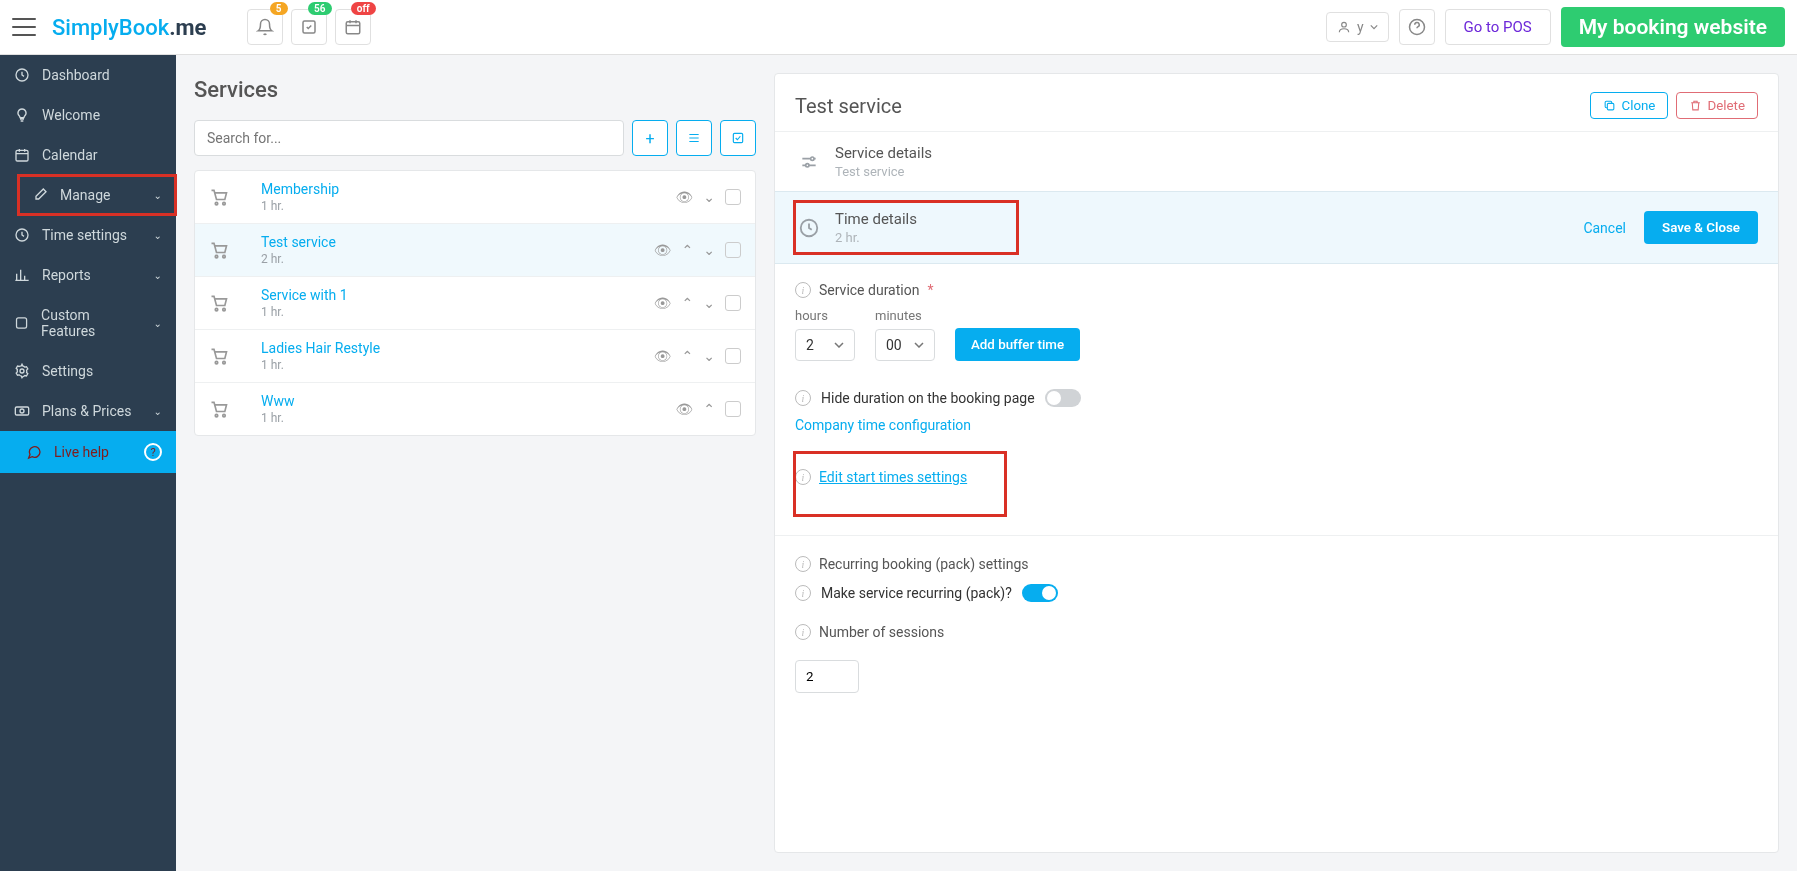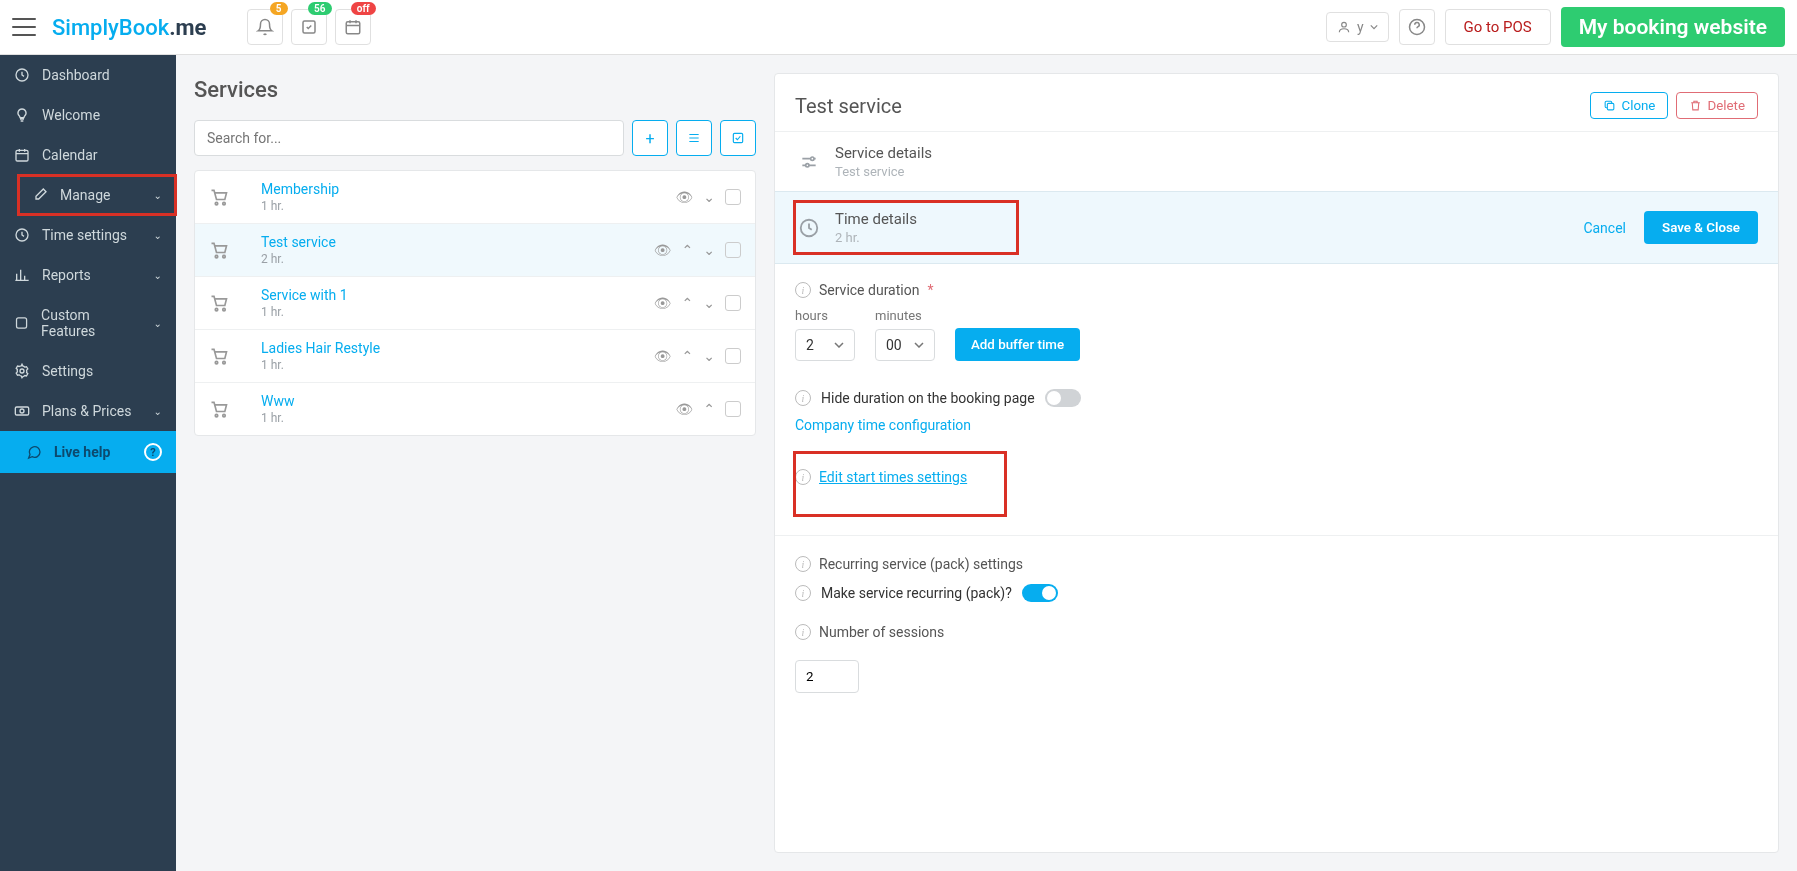--- a/index.html
+++ b/index.html
@@ -11,28 +11,28 @@
 .logo .dark { color:#2c3e50; font-weight:700; }
 .top-icons { display:flex; gap:8px; margin-left:40px; }
 .top-icon { position:relative; width:36px; height:36px; border:1px solid #e0e0e0; border-radius:4px; display:flex; align-items:center; justify-content:center; color:#888; cursor:pointer; }
 .badge { position:absolute; top:-8px; right:-6px; border-radius:10px; font-size:10px; padding:1px 6px; color:#fff; font-weight:600; }
 .badge.orange { background:#f5a623; }
 .badge.green { background:#2ecc71; }
 .badge.off { background:#ef4444; }
 .top-right { margin-left:auto; display:flex; align-items:center; gap:10px; }
 .user-box { border:1px solid #e0e0e0; border-radius:4px; padding:6px 10px; display:flex; align-items:center; gap:6px; color:#888; cursor:pointer; }
 .help-circle { width:36px; height:36px; border:1px solid #e0e0e0; border-radius:4px; display:flex; align-items:center; justify-content:center; color:#888; cursor:pointer; }
-.btn-pos { border:1px solid #e0e0e0; background:#fff; border-radius:4px; padding:8px 18px; color:#b91c1c; cursor:pointer; font-size:15px; }
+.btn-pos { border:1px solid #e0e0e0; background:#fff; border-radius:4px; padding:8px 18px; color:#6d28d9; cursor:pointer; font-size:15px; }
 .btn-booking { background:#2ecc71; color:#fff; border:none; border-radius:4px; padding:8px 18px; font-weight:600; cursor:pointer; font-size:21px; }
 .main { display:flex; height:calc(100vh - 55px); }
 .sidebar { width:176px; background:#2c3e50; color:#cfd8dc; display:flex; flex-direction:column; }
 .nav-item { display:flex; align-items:center; gap:12px; padding:12px 14px; cursor:pointer; font-size:14px; position:relative; }
 .nav-item .chev { margin-left:auto; font-size:10px; }
 .nav-item.highlighted { outline:3px solid #d93025; outline-offset:-2px;margin-left:18px; }
-.nav-item.live { background:#06adef; color:#0c4a6e; font-weight:700;padding-left:26px; }
+.nav-item.live { background:#06adef; color:#7f1d1d; font-weight:400;padding-left:26px; }
 .nav-item.live .qcircle { margin-left:auto; width:18px; height:18px; border:2px solid #fff; border-radius:50%; display:flex; align-items:center; justify-content:center; font-size:11px; }
 .content { flex:1; display:flex; overflow:hidden; }
 .left-pane { width:598px; padding:22px 18px; overflow-y:auto; }
 .left-pane h1 { font-size:22px; font-weight:500; color:#555; margin-bottom:18px; }
 .search-row { display:flex; gap:8px; margin-bottom:14px; }
 .search-input { flex:1; border:1px solid #d9dcde; border-radius:4px; padding:9px 12px; font-size:14px; background:#fff; }
 .icon-btn { width:36px; height:36px; border:1px solid #06adef; color:#06adef; border-radius:4px; background:#fff; display:flex; align-items:center; justify-content:center; cursor:pointer; font-size:16px; }
 .service-list { border:1px solid #e5e7e9; border-radius:4px; background:#fff; }
 .service-row { display:flex; align-items:center; padding:10px 14px; border-bottom:1px solid #eef0f1;gap:20px; }
 .service-row:last-child { border-bottom:none; }
@@ -421,21 +421,21 @@
           <div class="lbl-row">
             <span class="info-i">i</span>
             <a href="#">Edit start times settings</a>
           </div>
         </div>
 
         <div class="divider"></div>
 
         <div class="lbl-row">
           <span class="info-i">i</span>
-          <span>Recurring service (pack) settings</span>
+          <span>Recurring booking (pack) settings</span>
         </div>
         <div class="toggle-row" style="margin-top:12px">
           <span class="info-i">i</span>
           <span>Make service recurring (pack)?</span>
           <span class="toggle on"></span>
         </div>
 
 
         <div class="lbl-row" style="margin-top:22px">
           <span class="info-i">i</span>

